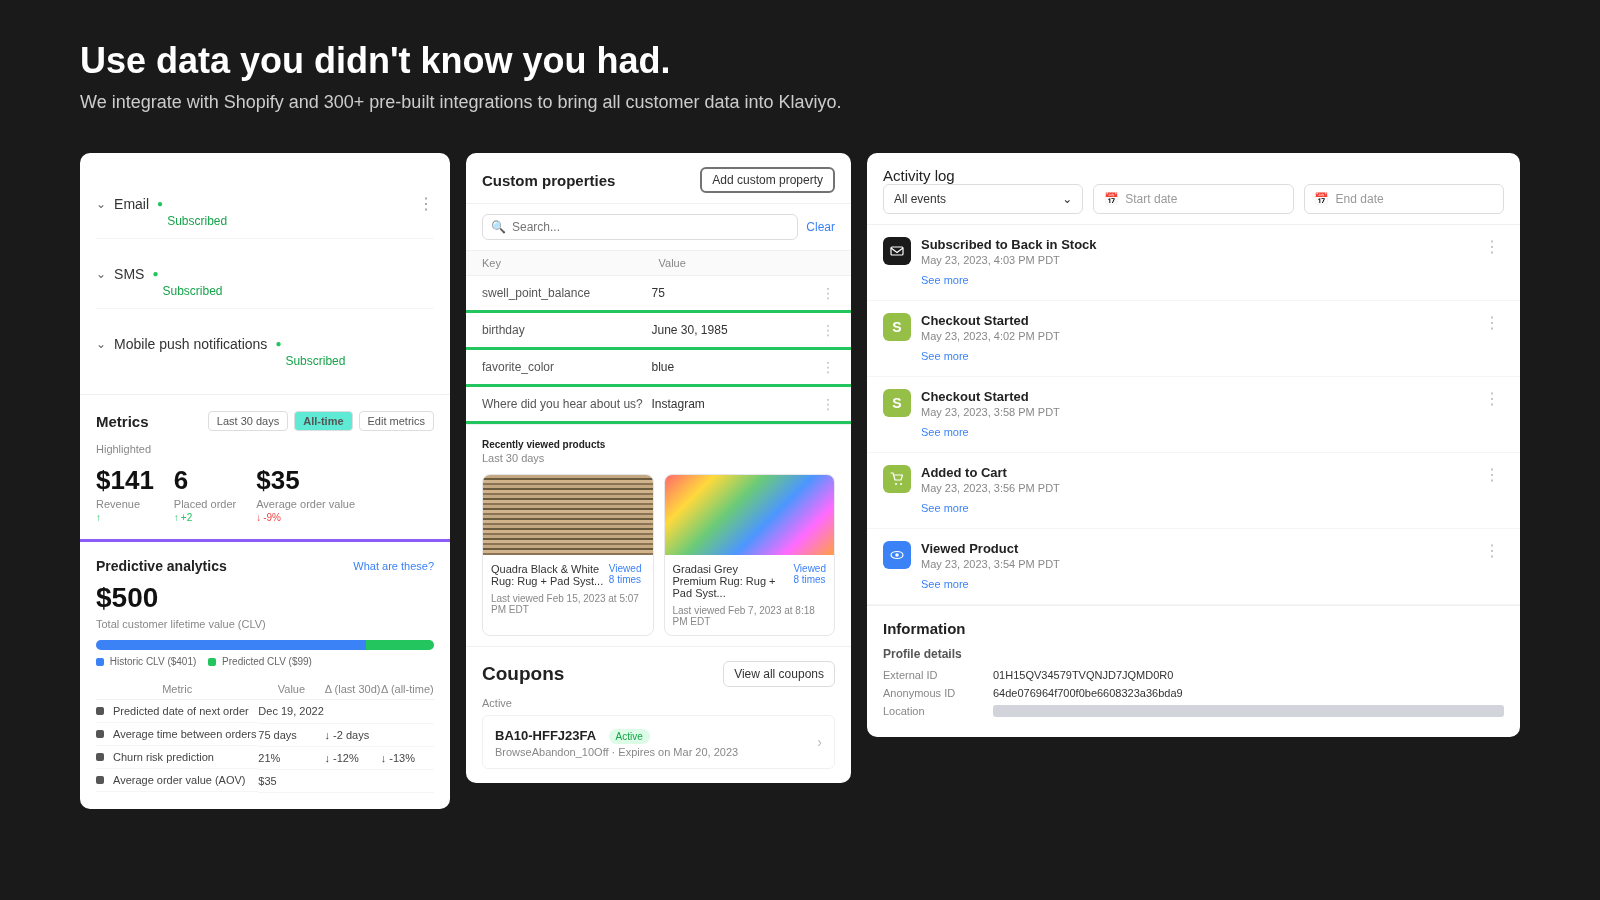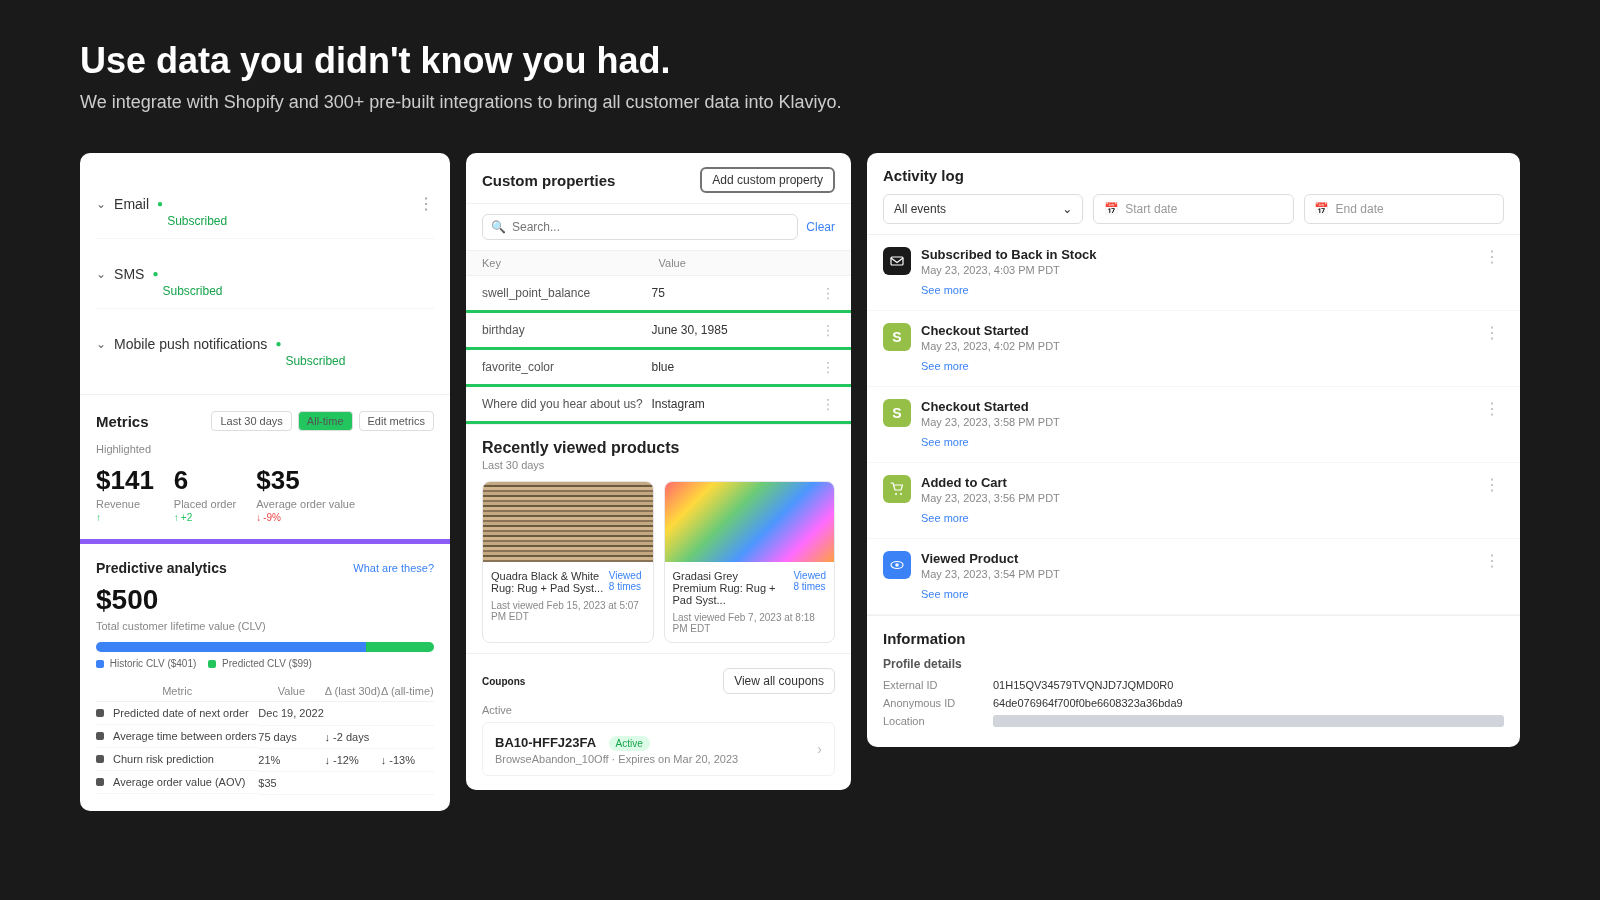--- a/index.html
+++ b/index.html
@@ -89,21 +89,21 @@
 
     .three-dots {
       color: #999;
       font-size: 16px;
       cursor: pointer;
     }
 
     
     .metrics-section {
       padding: 16px;
-      border-bottom: 5px solid #8b5cf6;
+      border-bottom: 3px solid #8b5cf6;
     }
 
     .metrics-header {
       display: flex;
       align-items: center;
       justify-content: space-between;
       margin-bottom: 12px;
     }
 
     .metrics-title {
@@ -122,22 +122,22 @@
       font-size: 11px;
       padding: 3px 8px;
       border-radius: 4px;
       border: 1px solid #ddd;
       background: #fff;
       cursor: pointer;
       color: #555;
     }
 
     .btn-sm.active {
-      background: #22c55e;
-      font-weight: 400;
+      background: #5eead4;
+      font-weight: 700;
     }
 
     .btn-edit {
       font-size: 11px;
       padding: 3px 8px;
       border-radius: 4px;
       border: 1px solid #ddd;
       background: #fff;
       cursor: pointer;
       color: #555;
@@ -396,21 +396,21 @@
       cursor: pointer;
     }
 
     
     .recently-section {
       padding: 14px 16px 10px;
       border-top: 1px solid #f0f0f0;
     }
 
     .recently-title {
-      font-size: 16px;
+      font-size: 10px;
       font-weight: 600;
       color: #222;
       margin-bottom: 2px;
     }
 
     .recently-period {
       font-size: 11px;
       color: #888;
       margin-bottom: 10px;
     }
@@ -462,21 +462,21 @@
     }
 
     .coupons-header {
       display: flex;
       align-items: center;
       justify-content: space-between;
       margin-bottom: 10px;
     }
 
     .coupons-title {
-      font-size: 10px;
+      font-size: 19px;
       font-weight: 600;
       color: #222;
     }
 
     .btn-view-coupons {
       font-size: 12px;
       padding: 5px 10px;
       border-radius: 6px;
       border: 1px solid #ddd;
       background: #fff;
@@ -536,23 +536,22 @@
       min-width: 320px;
     }
 
     .activity-header {
       padding: 14px 16px 10px;
       border-bottom: 1px solid #f0f0f0;
     }
 
     .activity-title {
       font-size: 15px;
-      font-weight: 700;
+      font-weight: 400;
       color: #222;
-      margin-bottom: 10px;
     }
 
     .filter-row {
       display: flex;
       gap: 10px;
     }
 
     .filter-select {
       flex: 1;
       display: flex;

